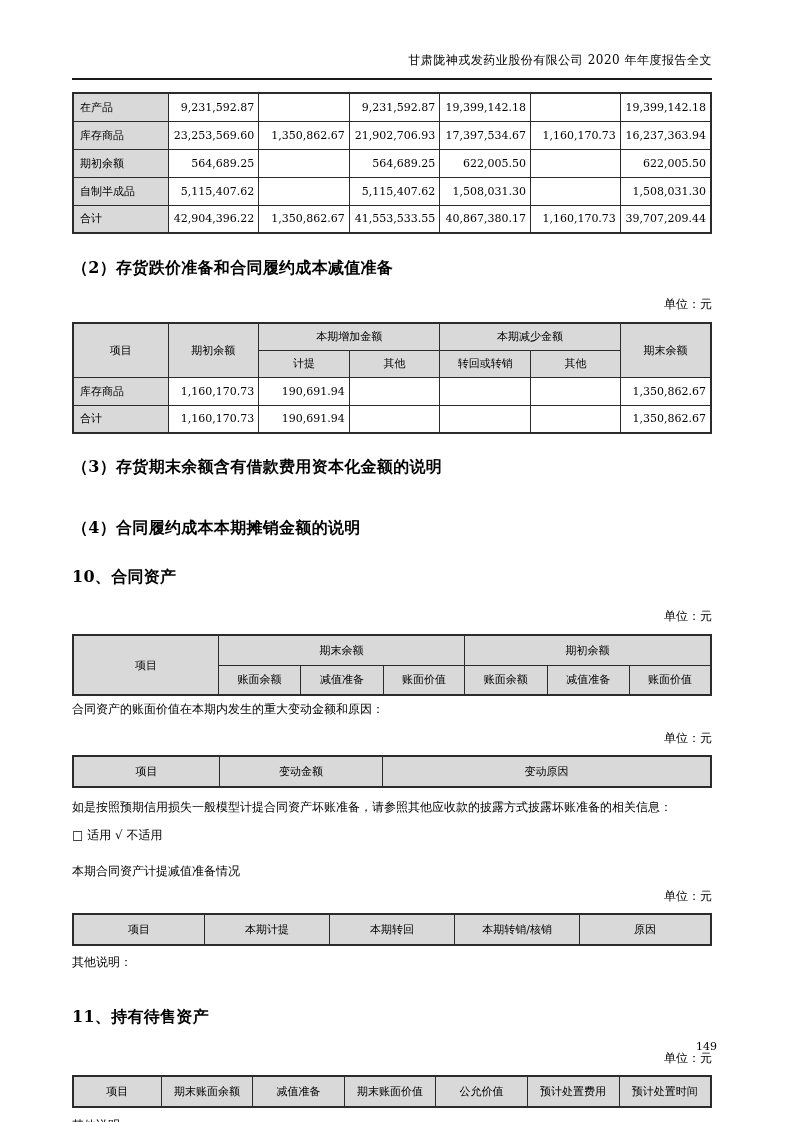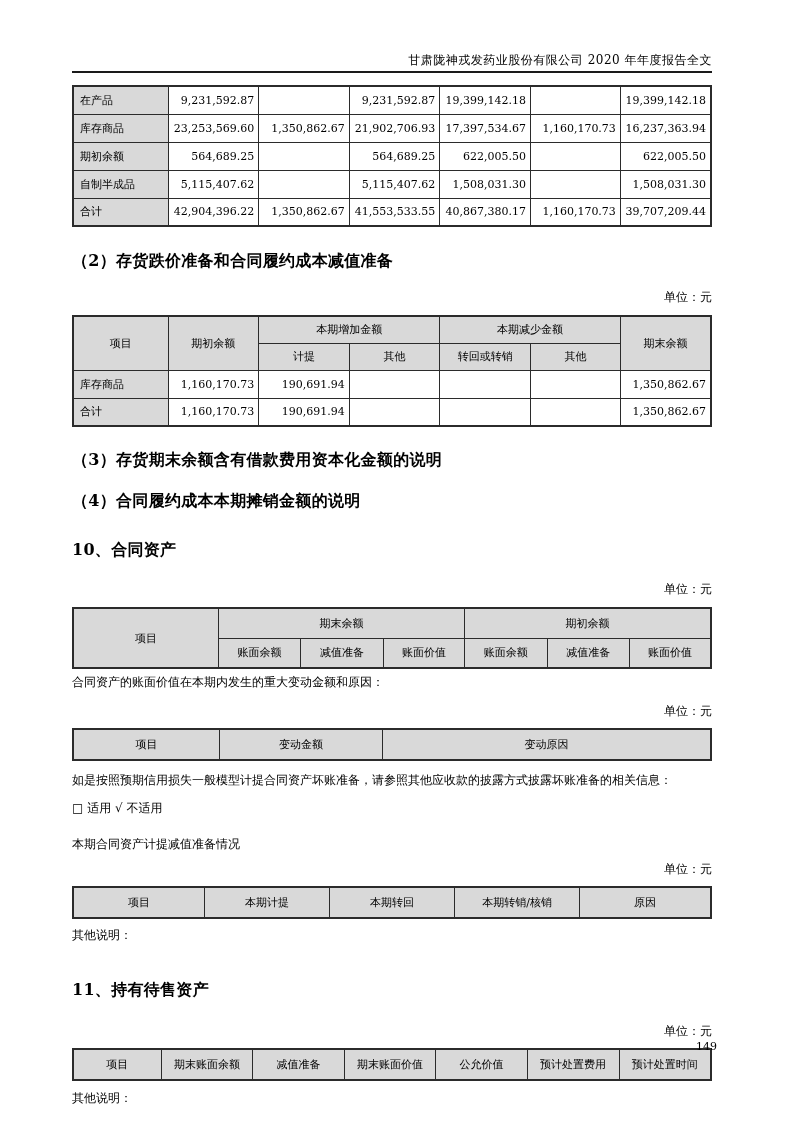--- a/index.html
+++ b/index.html
@@ -9,21 +9,21 @@
     position: relative;
     font-family: "DejaVu Serif", "Liberation Serif", serif;
     color: #000;
     overflow: hidden;
   }
   .content { padding: 52px 81px 0 72px; }
 
   .doc-header {
     text-align: right;
     font-size: 12px;
-    padding-bottom: 2px;
+    padding-bottom: 9px;
     border-bottom: 2px solid #1a1a1a;
     letter-spacing: 0.5px;
   }
 
   table {
     border-collapse: collapse;
     width: 100%;
     table-layout: fixed;
     border: 2px solid #2b2b2b;
   }
@@ -175,21 +175,21 @@
         <td class="num"></td>
         <td class="num"></td>
         <td class="num"></td>
         <td class="num">1,350,862.67</td>
       </tr>
     </tbody>
   </table>
 
   <div class="section-heading" style="margin-top:23px;">（3）存货期末余额含有借款费用资本化金额的说明</div>
 
-  <div class="section-heading" style="margin-top:20px;">（4）合同履约成本本期摊销金额的说明</div>
+  <div class="section-heading" style="margin-top:40px;">（4）合同履约成本本期摊销金额的说明</div>
 
   <div class="section-heading" style="margin-top:28px;">10、合同资产</div>
 
   <div class="unit-label" style="margin-top:20px;">单位：元</div>
 
   <table class="t3" style="margin-top:9px;">
     <colgroup>
       <col style="width:22.8%">
         <col style="width:12.9%">
         <col style="width:12.9%">

